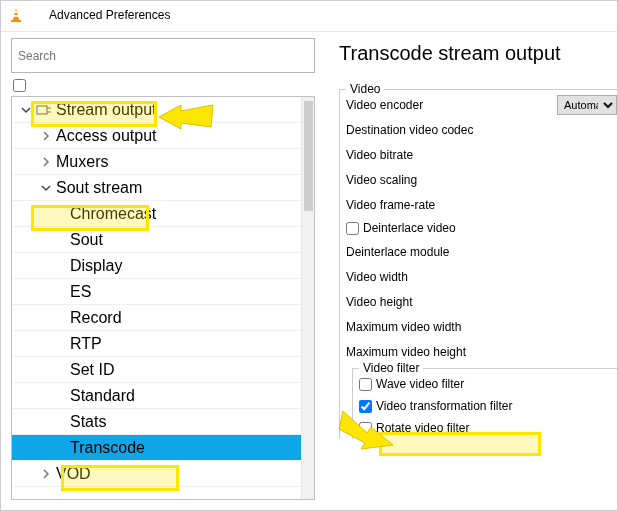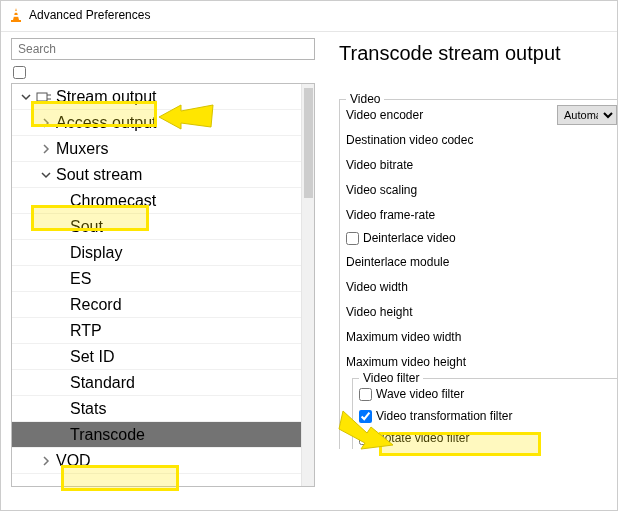--- a/index.html
+++ b/index.html
@@ -1,44 +1,44 @@
 <!DOCTYPE html>
 <html><head>
 <meta charset="utf-8">
 <style>
   * { box-sizing: border-box; margin: 0; padding: 0; font-family: "Segoe UI", Tahoma, sans-serif; }
   body { width: 618px; height: 511px; background: #fff; overflow: hidden; font-size: 12px; color: #000; position: relative; border: 1px solid #ccc; }
 
   
-  .title-bar { display: flex; align-items: center; height: 28px; padding: 0 8px; }
+  .title-bar { display: flex; align-items: center; height: 28px; padding: 0 8px; gap: 20px; }
   .title-text { font-size: 12px; margin-left: 6px; }
   .vlc-cone { width: 14px; height: 16px; }
 
   .hr { border: 0; border-top: 1px solid #e6e6e6; margin: 2px 0 6px 0; }
 
   .content { display: flex; height: calc(100% - 36px); }
 
   
   .left { width: 320px; height: 100%; padding: 0 6px 0 10px; }
   .search-box { display: flex; margin: 0 0 4px 0; }
-  .search-box input { width: 316px; height: 22px; border: 1px solid #b5b5b5; padding: 0 6px; font-size: 12px; color: #0f766e; background: #fff; }
+  .search-box input { width: 316px; height: 35px; border: 1px solid #b5b5b5; padding: 0 6px; font-size: 12px; color: #0f766e; background: #fff; }
 
   .only-show { display: flex; align-items: center; padding: 2px 2px 4px 2px; font-size: 12px; }
   .only-show input { margin-right: 4px; }
 
   .tree-wrap { border: 1px solid #bfbfbf; height: 404px; overflow: hidden; position: relative; }
   .tree-body { position: absolute; left: 0; top: 0; right: 13px; bottom: 0; }
   .scrollbar { position: absolute; right: 0; top: 0; width: 13px; height: 100%; background: #f1f1f1; border-left: 1px solid #e5e5e5; }
   .sb-thumb { position: absolute; left: 2px; width: 9px; background: #cdcdcd; top: 4px; height: 110px; border-radius: 0; }
 
   .tree-row { height: 26px; display: flex; align-items: center; border-bottom: 1px solid #f0f0f0; position: relative; }
   .tree-row.lvl1 { padding-left: 8px; }
   .tree-row.lvl2 { padding-left: 28px; }
   .tree-row.lvl3 { padding-left: 58px; }
-  .tree-row.selected { background: #737373; }
+  .tree-row.selected { background: #0ea5e9; }
 
   .row-chevron { width: 12px; height: 12px; display: inline-flex; align-items: center; justify-content: center; margin-right: 4px; font-size: 10px; color: #555; transform-origin: center; }
   .row-icon { width: 16px; height: 16px; margin-right: 4px; display: inline-flex; align-items: center; justify-content: center; }
   .row-label { font-size: 16px; }
 
   
   .hl { position: absolute; border: 3px solid #ffe600; background: rgba(255,230,0,0.25); pointer-events: none; z-index: 6; }
 
   
   .arrow { position: absolute; pointer-events: none; z-index: 7; }
@@ -187,21 +187,21 @@
       </div>
       <div class="scrollbar">
         <div class="sb-thumb"></div>
       </div>
     </div>
   </div>
 
   <div class="right">
     <div class="section-title">Transcode stream output</div>
 
-    <div class="group-frame" style="margin-top:34px;">
+    <div class="group-frame" style="margin-top:24px;">
       <span class="group-frame-title">Video</span>
 
       <div class="form-row">
         <label>Video encoder</label>
         <span class="spacer"></span>
         <select>
           <option>Automatic</option>
         </select>
       </div>
       <div class="form-row">

